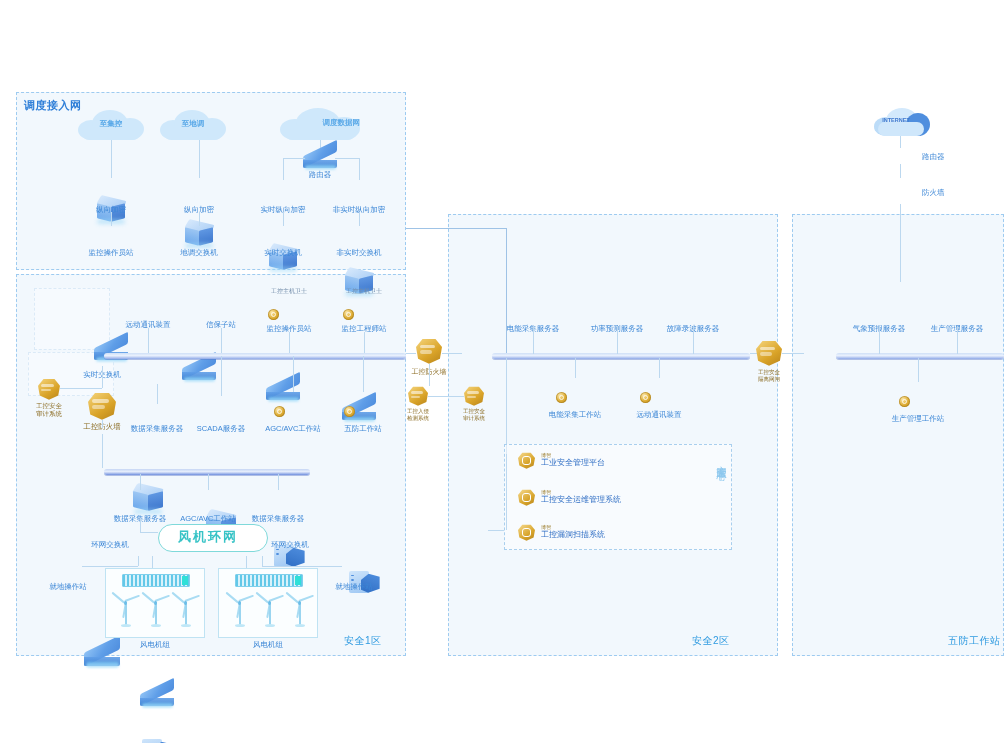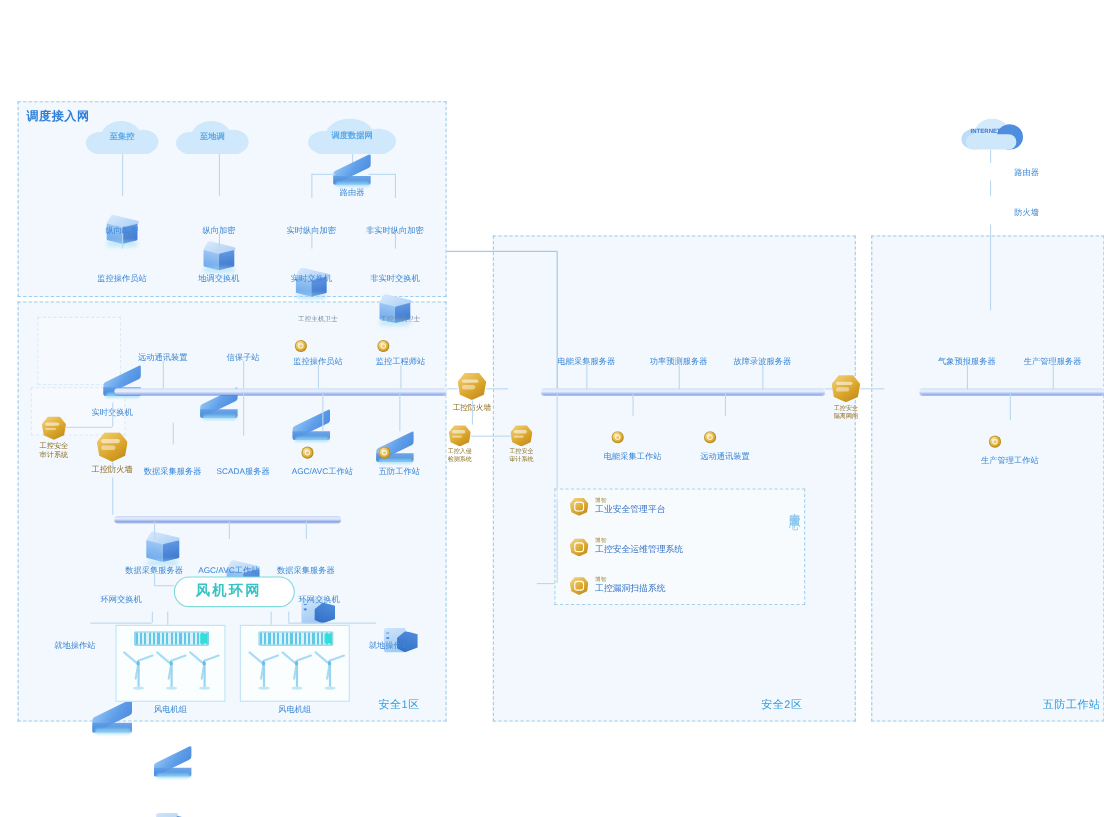--- a/index.html
+++ b/index.html
@@ -148,21 +148,21 @@
     <div class="c-b" style="left:14px;top:0;width:36px;height:28px;"></div>
     <div class="c-b" style="left:38px;top:8px;width:28px;height:22px;"></div>
     <div class="c-b" style="left:4px;top:16px;width:58px;height:14px;border-radius:7px;"></div>
     <div class="c-txt" style="top:9px;">至地调</div>
   </div>
   <div class="cloud" style="left:280px;top:108px;width:80px;height:32px;">
     <div class="c-b" style="left:0;top:11px;width:30px;height:21px;"></div>
     <div class="c-b" style="left:16px;top:0;width:44px;height:30px;"></div>
     <div class="c-b" style="left:48px;top:9px;width:32px;height:23px;"></div>
     <div class="c-b" style="left:5px;top:18px;width:70px;height:14px;border-radius:7px;"></div>
-    <div class="c-txt" style="top:10px;">调度数据网</div>
+    <div class="c-txt" style="top:10px;text-align:right;">调度数据网</div>
   </div>
 
   <div class="ln v" style="left:111px;top:140px;height:38px;"></div>
   <div class="ln v" style="left:199px;top:140px;height:38px;"></div>
   <div class="ln v" style="left:320px;top:140px;height:12px;"></div>
 
   <div class="dev sw" style="left:303px;top:148px;width:34px;height:20px;">
     <div class="top"></div>
       <div class="face"></div>
       <div class="sh"></div>

